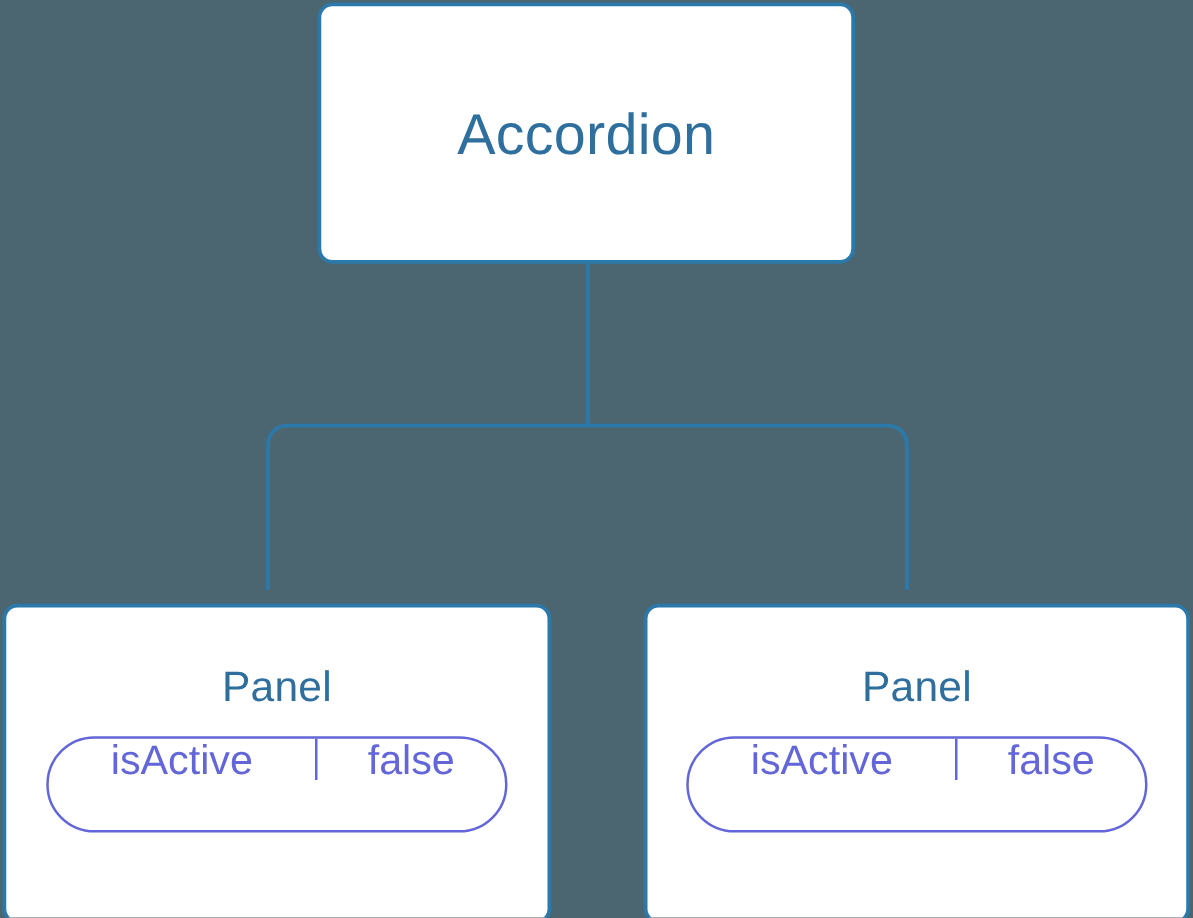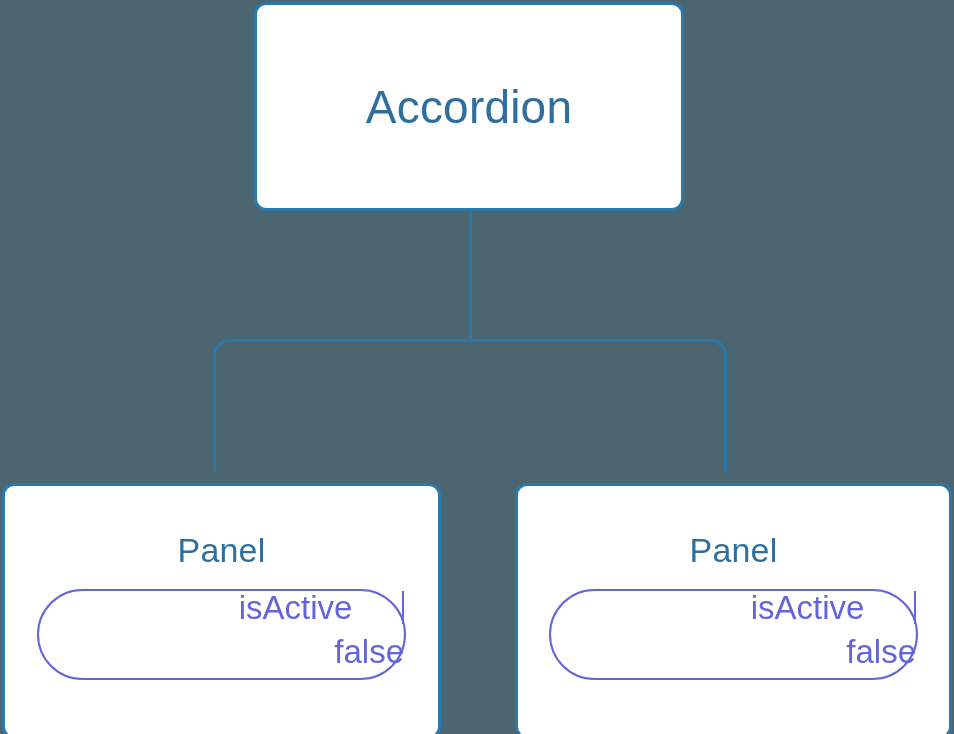--- a/index.html
+++ b/index.html
@@ -76,28 +76,27 @@
     width: 437px;
   }
   .node-panel .node-title {
     margin-top: 47px;
   }
 
   
   .state-pill {
     position: absolute;
     top: 589px;
-    height: 91px;
+    height: 77px;
     box-sizing: border-box;
     border: 2px solid #6366d8;
     border-radius: 52px;
     display: flex;
-    align-items: flex-end;
+    align-items: flex-start;
     background: transparent;
-    flex-direction: column;
   }
   #pill-0 { left: 37px;  width: 369px; }
   #pill-1 { left: 549px; width: 369px; }
 
   .pill-cell {
     display: flex;
     align-items: center;
     justify-content: center;
     color: #6366d8;
     font-size: 33px;

